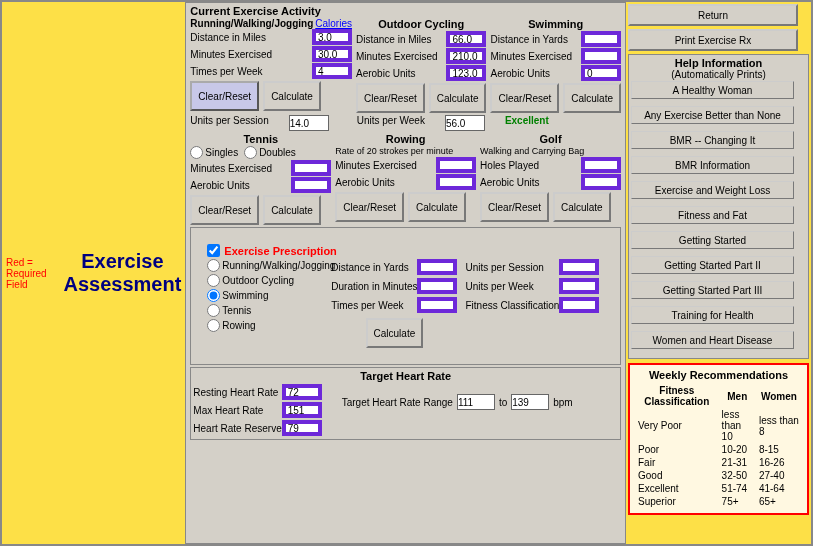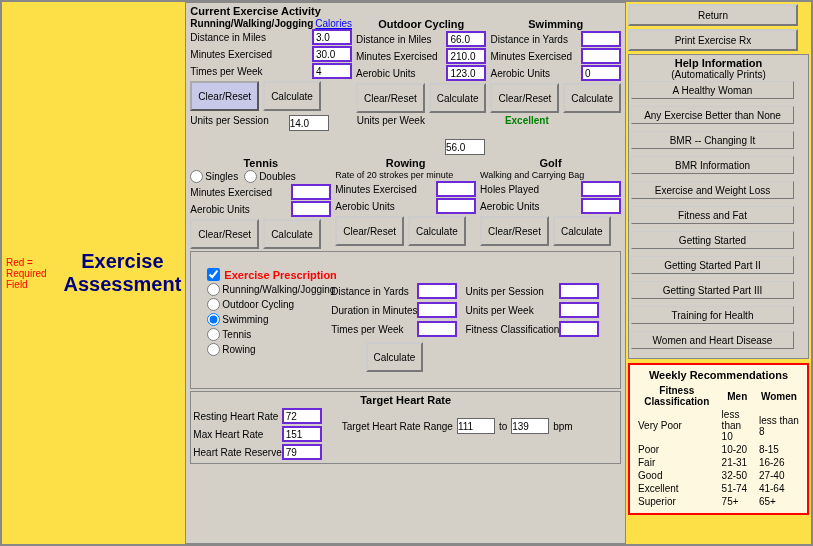--- a/index.html
+++ b/index.html
@@ -8,21 +8,21 @@
     .top-bar { display: flex; align-items: center; padding: 2px 4px; }
     .red-required { color: red; font-size: 10px; }
     .title { flex: 1; text-align: center; font-size: 20px; font-weight: bold; color: #000080; }
     .content-area { display: flex; flex: 1; }
     .left-panel { flex: 1; padding: 2px 4px; border: 1px solid #888; background: #d4d0c8; }
     .right-panel { width: 185px; padding: 2px; display: flex; flex-direction: column; gap: 2px; }
     .section-title { font-weight: bold; font-size: 11px; margin-bottom: 1px; }
     .three-col { display: grid; grid-template-columns: 1fr 1fr 1fr; gap: 4px; }
     .field-row { display: flex; align-items: center; margin-bottom: 1px; }
     .field-label { flex: 1; font-size: 10px; }
-    .field-input-sm { width: 40px; height: 16px; border: 2px solid #6d28d9; background: white; font-size: 10px; padding: 0 2px; }
+    .field-input-sm { width: 40px; height: 16px; border: 4px solid #6d28d9; background: white; font-size: 10px; padding: 0 2px; }
     .col-header { font-weight: bold; font-size: 11px; text-align: center; margin-bottom: 1px; }
     .btn-row { display: flex; gap: 4px; margin-top: 2px; }
     .btn { height: 30px; padding: 0 6px; border: 2px outset #ccc; background: #d4d0c8; font-size: 10px; cursor: pointer; }
     .btn-blue { background: #c8c8e8; border: 2px outset #aaa; }
     .excellent { color: green; font-weight: bold; }
     .right-btn { width: 170px; height: 22px; border: 2px outset #ccc; background: #d4d0c8; font-size: 10px; cursor: pointer; margin-bottom: 1px; }
     .help-section { border: 1px solid #888; padding: 2px; background: #d4d0c8; }
     .help-title { font-weight: bold; text-align: center; font-size: 11px; }
     .help-sub { text-align: center; font-size: 10px; margin-bottom: 1px; }
     .help-btn { width: 163px; height: 18px; border: 1px outset #ccc; background: #d4d0c8; font-size: 10px; cursor: pointer; margin-bottom: 7px; display: block; text-align: center; line-height: 18px; }
@@ -126,21 +126,21 @@
               <button class="btn">Clear/Reset</button>
               <button class="btn">Calculate</button>
             </div>
           </div>
         </div>
 
         <div style="display:flex;gap:20px;margin-bottom:2px;font-size:10px;">
           <span>Units per Session</span>
           <input style="width: 40px; height: 16px; border: 1px solid rgb(102, 102, 102); background: white; font-size: 10px;" value="14.0">
           <span style="margin-left:8px;">Units per Week</span>
-          <input style="width: 40px; height: 16px; border: 1px solid rgb(102, 102, 102); background: white; font-size: 10px; margin-top: 24px;" value="56.0">
+          <input style="width: 40px; height: 16px; border: 1px solid rgb(102, 102, 102); background: white; font-size: 10px;" value="56.0">
           <span class="excellent">Excellent</span>
         </div>
       </div>
 
       <div class="three-col" style="margin-bottom:2px;">
 
         <div>
           <div class="col-header">Tennis</div>
           <div class="radio-row">
             <input type="radio" name="tennis-type" style="">

